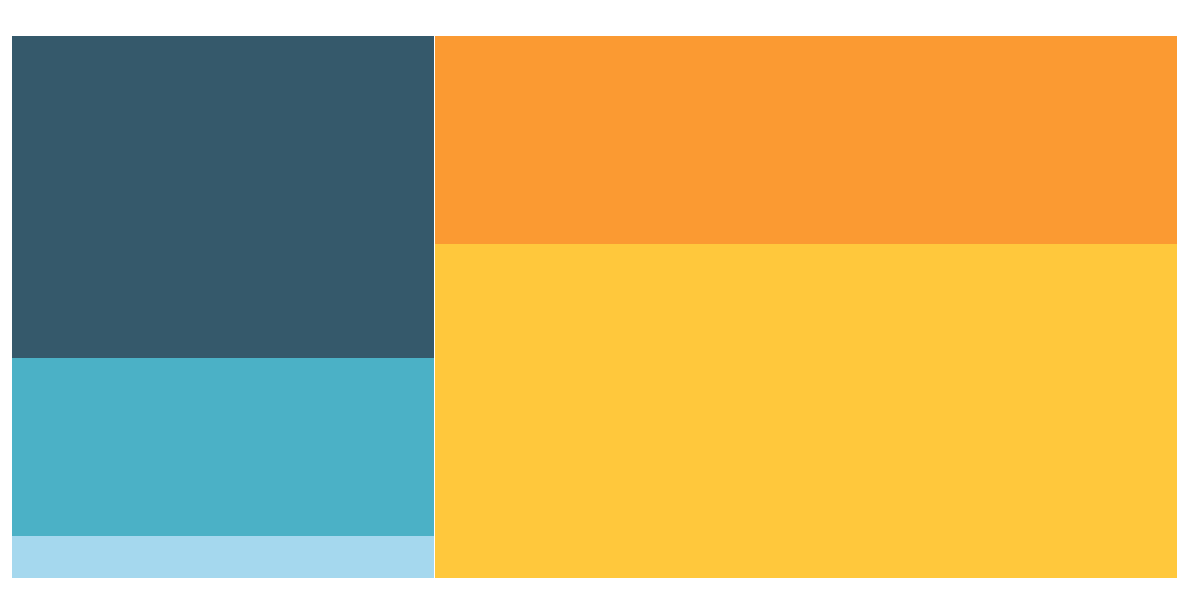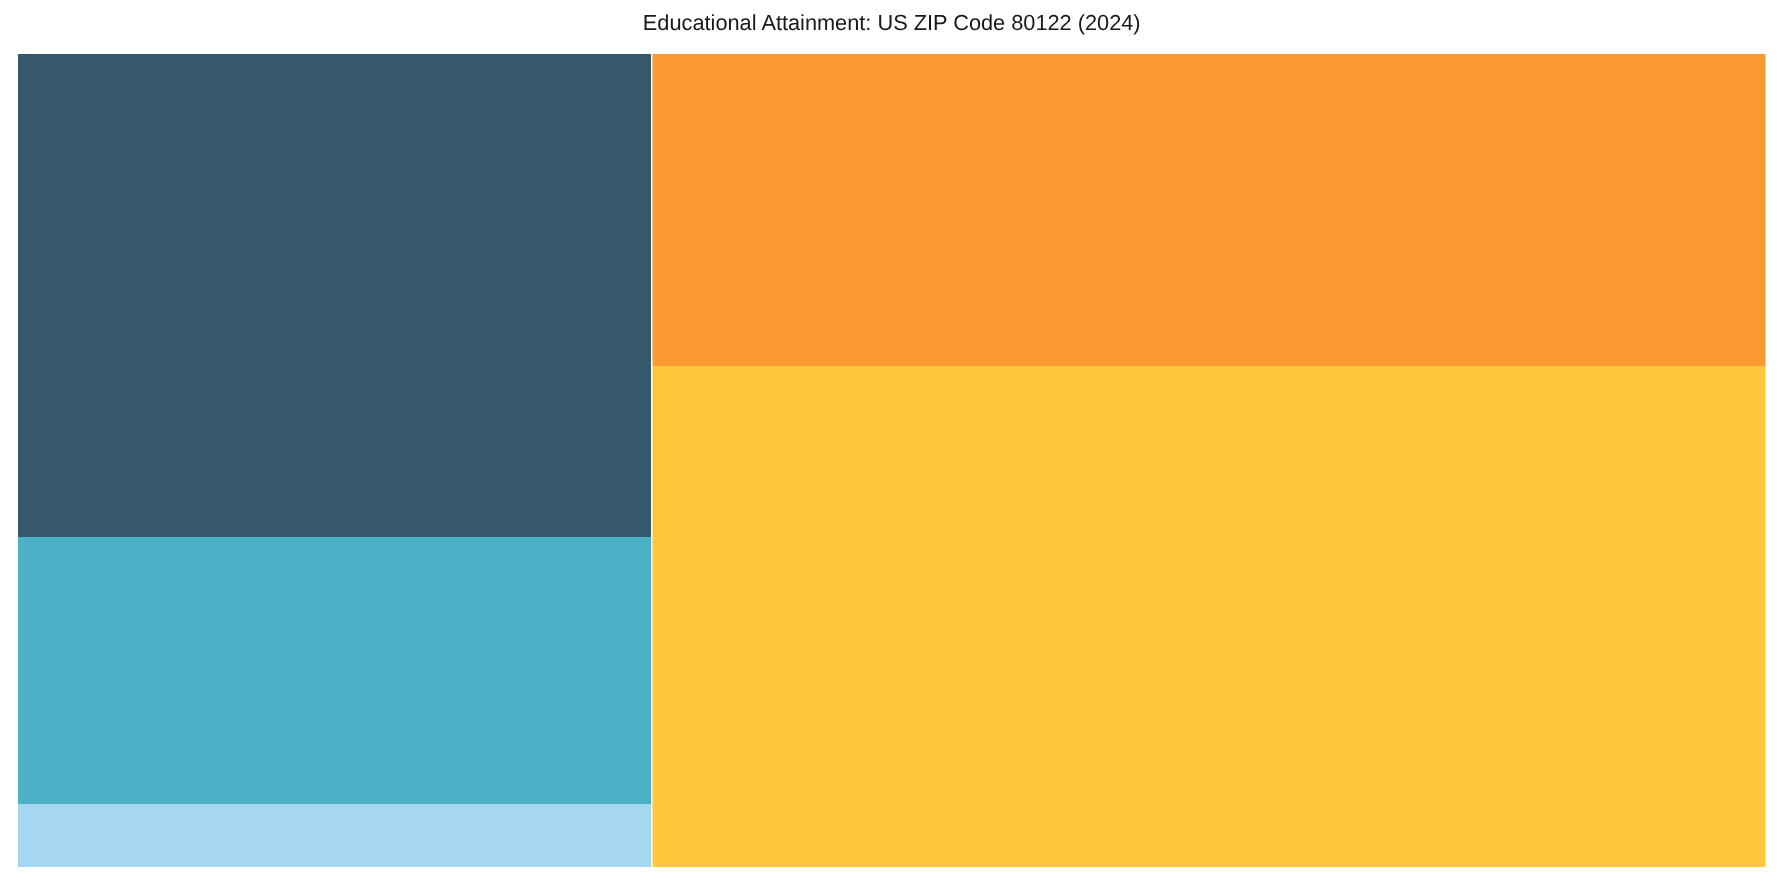--- a/index.html
+++ b/index.html
@@ -67,21 +67,20 @@
   .tile-assoc   { top: 500px; height: 42px;  }
   
   .tile-some    { top: 0px;   height: 208px; }
   .tile-hs      { top: 208px; height: 334px; }
 </style>
 </head>
 <body>
 
 <div class="figure">
 
-  <div class="chart-title">Educational Attainment: US ZIP Code 80122 (2024)</div>
 
   <div class="treemap">
 
     <div class="tm-col tm-col-left">
 
       <div class="tm-tile tile-grad" style="background:#35596b">
         <span class="tile-label">Graduate or professional degree</span>
       </div>
 
       <div class="tm-tile tile-bach" style="background:#4bb1c6">

